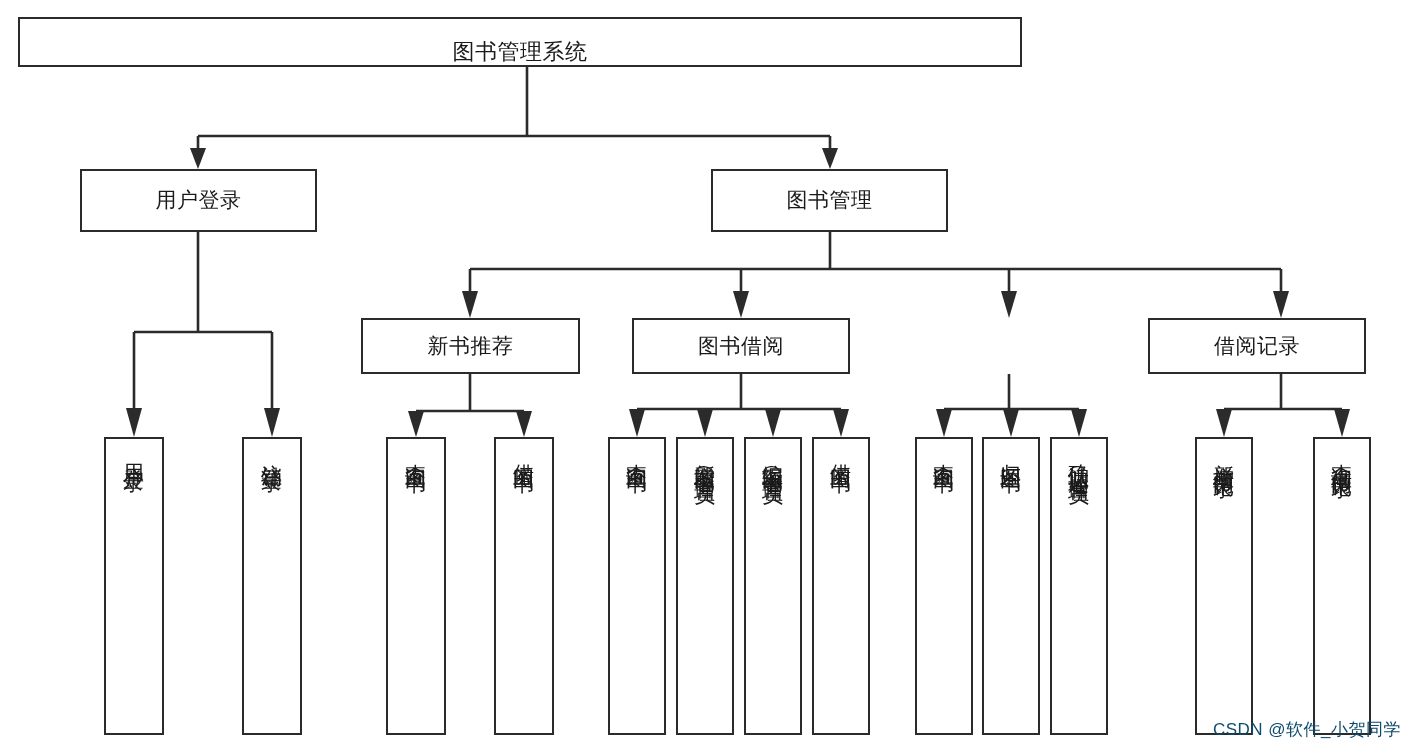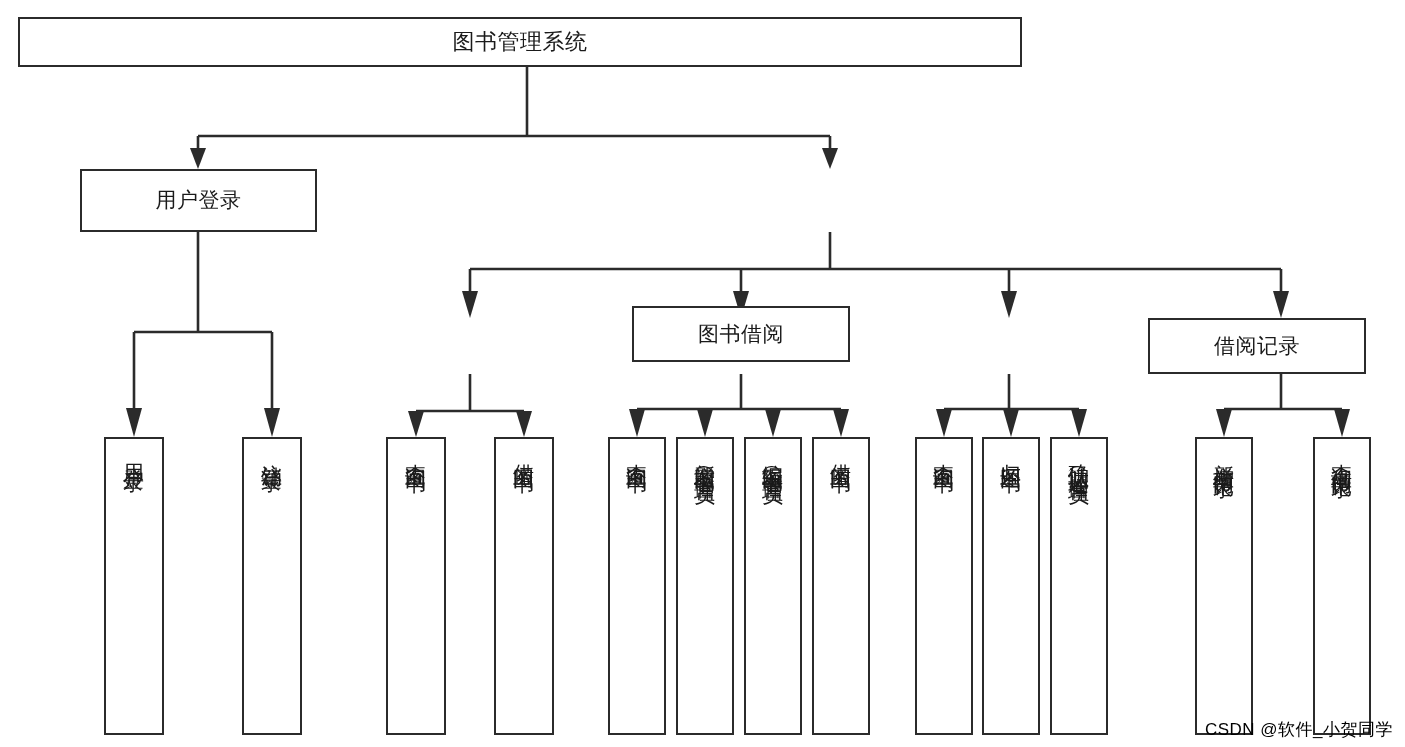--- a/index.html
+++ b/index.html
@@ -72,24 +72,24 @@
     text-orientation: upright;
     font-size: 21px;
     line-height: 1.0;
     letter-spacing: 3px;
     white-space: nowrap;
   }
 
   
   #watermark {
     position: absolute;
-    right: 12px;
+    right: 4px;
     bottom: 6px;
     font-size: 17px;
-    color: #000000;
+    color: #0c4a6e;
     letter-spacing: 0.5px;
     white-space: nowrap;
     user-select: none;
   }
 </style>
 </head>
 <body>
 
 <div id="canvas">
 
@@ -145,31 +145,37 @@
     <line x1="1011" y1="409" x2="1011" y2="412"></line>
     <polygon points="1003,409 1019,409 1011,437"></polygon>
     <polygon points="1071,409 1087,409 1079,437"></polygon>
 
     <line x1="1281" y1="374" x2="1281" y2="409"></line>
     <line x1="1224" y1="409" x2="1342" y2="409"></line>
     <polygon points="1216,409 1232,409 1224,437"></polygon>
     <polygon points="1334,409 1350,409 1342,437"></polygon>
   </svg>
 
-  <div class="node h root" style="left:18px; top:17px; width:1004px; height:50px;">
+  <div class="node h root" style="left:18px; top:17px; width:1004px; height:50px;align-items:flex-end;">
     <span class="label">图书管理系统</span>
   </div>
 
   <div class="node h" style="left:80px; top:169px; width:237px; height:63px;">
     <span class="label">用户登录</span>
   </div>
 
-
-
-  <div class="node h" style="left:632px; top:306px; width:218px; height:56px;">
+  <div class="node h" style="left:711px; top:169px; width:237px; height:63px;">
+    <span class="label">图书管理</span>
+  </div>
+
+  <div class="node h" style="left:361px; top:318px; width:219px; height:56px;">
+    <span class="label">新书推荐</span>
+  </div>
+
+  <div class="node h" style="left:632px; top:318px; width:218px; height:56px;">
     <span class="label">图书借阅</span>
   </div>
 
 
   <div class="node h" style="left:1148px; top:318px; width:218px; height:56px;">
     <span class="label">借阅记录</span>
   </div>
 
   <div class="node v" style="left:104px; top:437px; width:60px; height:298px;">
     <span class="label">用户登录</span>

